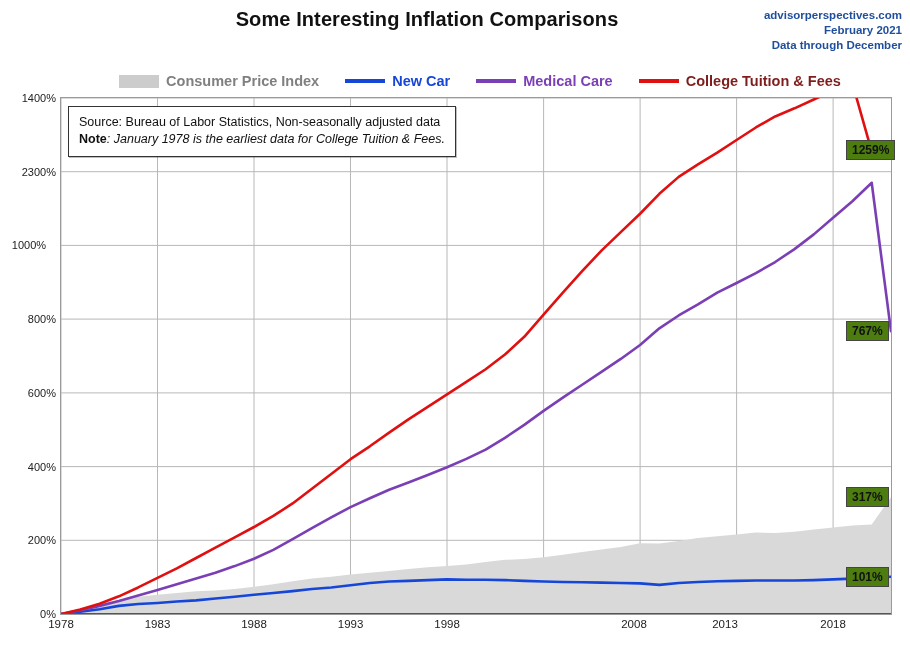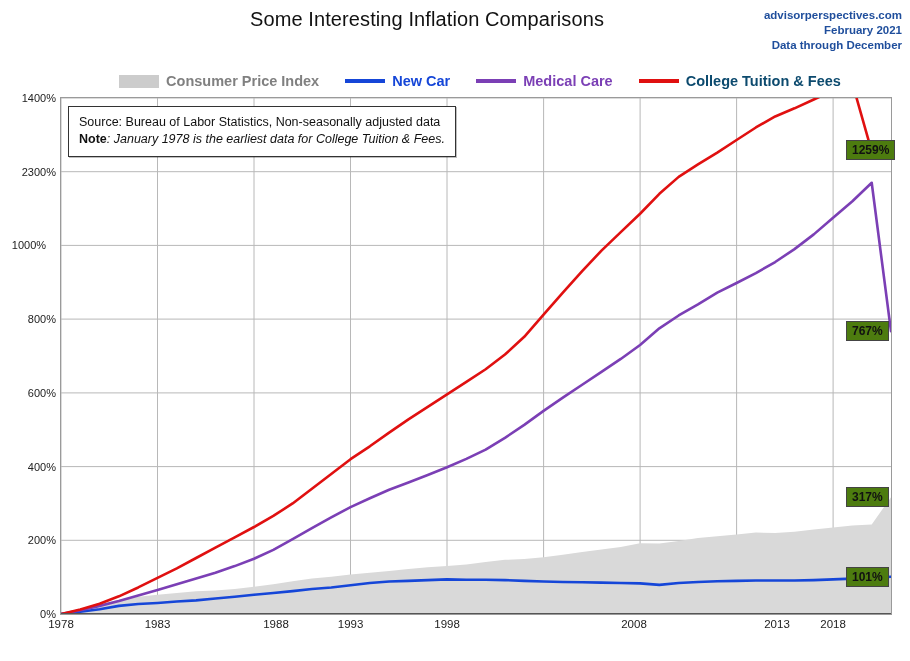--- a/index.html
+++ b/index.html
@@ -9,21 +9,21 @@
     font-family:"Liberation Sans", sans-serif;
     color:#1a1a1a;
     overflow:hidden;
     position:relative;
   }
   #chart-root{position:absolute;left:0;top:0;width:910px;height:661px;}
 
   
   .title{
     position:absolute;left:0;top:8px;width:854px;text-align:center;
-    font-size:20px;font-weight:normal;color:#111;
+    font-size:20px;font-weight:bold;color:#111;
     letter-spacing:.1px;
   }
   .subtitle{
     position:absolute;left:0;top:38px;width:910px;text-align:center;
     font-size:14px;font-weight:bold;color:#808080;
   }
   .credit{
     position:absolute;right:8px;top:8px;text-align:right;
     font-size:11.5px;font-weight:bold;color:#1f4e9c;line-height:15px;
   }
@@ -98,21 +98,21 @@
     <div class="legend-item">
       <span class="legend-swatch" style="width:40px;height:4px;background:#1546d8;"></span>
       <span class="legend-label" style="color:#1546d8;">New Car</span>
     </div>
     <div class="legend-item">
       <span class="legend-swatch" style="width:40px;height:4px;background:#7b3fb5;"></span>
       <span class="legend-label" style="color:#7b3fb5;">Medical Care</span>
     </div>
     <div class="legend-item">
       <span class="legend-swatch" style="width:40px;height:4px;background:#e01010;"></span>
-      <span class="legend-label" style="color:#0c4a6e;">College Tuition &amp; Fees</span>
+      <span class="legend-label" style="color:#7f1d1d;">College Tuition &amp; Fees</span>
     </div>
   </div>
 
   <div class="ylabels">
       <div class="ytick" style="top: 517px;">0%</div>
       <div class="ytick" style="top: 443.286px;">200%</div>
       <div class="ytick" style="top: 369.571px;">400%</div>
       <div class="ytick" style="top: 295.857px;">600%</div>
       <div class="ytick" style="top: 222.143px;">800%</div>
       <div class="ytick" style="top: 148.429px; text-align: center;">1000%</div>
@@ -142,26 +142,26 @@
         <polyline points="0.00,516.00 19.30,513.79 38.60,511.21 57.91,507.89 77.21,506.05 96.51,504.94 115.81,503.47 135.12,502.36 154.42,500.52 173.72,498.68 193.02,496.83 212.33,494.99 231.63,493.15 250.93,490.94 270.23,489.46 289.53,487.25 308.84,485.04 328.14,483.57 347.44,482.83 366.74,482.09 386.05,481.35 405.35,481.72 424.65,481.72 443.95,482.09 463.26,482.83 482.56,483.57 501.86,483.93 521.16,484.30 540.47,484.67 559.77,485.04 579.07,485.41 598.37,486.88 617.67,485.04 636.98,483.93 656.28,483.20 675.58,482.83 694.88,482.46 714.19,482.46 733.49,482.46 752.79,482.09 772.09,481.35 791.40,480.62 810.70,479.88 830.00,478.77" fill="none" stroke="#1546d8" stroke-width="2.6" stroke-linejoin="round" stroke-linecap="round"></polyline>
         <polyline points="0.00,516.00 19.30,512.31 38.60,507.89 57.91,503.10 77.21,497.57 96.51,492.04 115.81,486.15 135.12,480.62 154.42,474.72 173.72,468.09 193.02,460.71 212.33,451.87 231.63,441.18 250.93,430.12 270.23,419.43 289.53,409.11 308.84,400.27 328.14,391.79 347.44,384.42 366.74,377.05 386.05,369.31 405.35,360.83 424.65,351.62 443.95,339.82 463.26,326.92 482.56,312.92 501.86,299.65 521.16,286.75 540.47,273.85 559.77,260.95 579.07,246.94 598.37,230.36 617.67,217.46 636.98,206.40 656.28,194.61 675.58,185.02 694.88,175.07 714.19,164.01 733.49,151.11 752.79,136.37 772.09,119.79 791.40,103.20 810.70,84.77 830.00,233.31" fill="none" stroke="#7b3fb5" stroke-width="2.6" stroke-linejoin="round" stroke-linecap="round"></polyline>
         <polyline points="0.00,516.00 19.30,511.58 38.60,505.68 57.91,498.31 77.21,489.46 96.51,479.88 115.81,470.30 135.12,459.98 154.42,449.66 173.72,439.34 193.02,429.02 212.33,417.96 231.63,405.43 250.93,390.69 270.23,375.94 289.53,361.20 308.84,348.30 328.14,334.66 347.44,321.39 366.74,308.86 386.05,296.33 405.35,283.80 424.65,271.27 443.95,256.53 463.26,238.83 482.56,216.72 501.86,194.61 521.16,173.23 540.47,152.59 559.77,134.16 579.07,115.73 598.37,95.83 617.67,78.87 636.98,66.34 656.28,54.55 675.58,42.02 694.88,29.49 714.19,18.43 733.49,10.32 752.79,1.47 772.09,-7.37 791.40,-14.74 810.70,53.44 830.00,51.97" fill="none" stroke="#e01010" stroke-width="2.6" stroke-linejoin="round" stroke-linecap="round"></polyline>
         <line x1="0" y1="515.5" x2="830" y2="515.5" stroke="#555" stroke-width="1"></line>
       </svg>
   </div>
 
   <div class="xlabels">
       <div class="xtick" style="left: 1px;">1978</div>
       <div class="xtick" style="left: 97.5116px;">1983</div>
-      <div class="xtick" style="left: 194.023px; margin-left: 22px;">1988</div>
+      <div class="xtick" style="left: 194.023px;">1988</div>
       <div class="xtick" style="left: 290.535px;">1993</div>
       <div class="xtick" style="left: 387.047px;">1998</div>
       <div class="xtick" style="left: 483.558px; margin-top: 44px;">2003</div>
       <div class="xtick" style="left: 574px;">2008</div>
-      <div class="xtick" style="left: 717px;">2013</div>
+      <div class="xtick" style="left: 665px;">2013</div>
       <div class="xtick" style="left: 773.093px;">2018</div>
     </div>
 
   <div class="notebox">
     <div class="l1">Source:  Bureau of Labor Statistics, Non-seasonally adjusted data</div>
     <div class="l2"><b>Note</b><span>: January  1978 is the earliest data for College Tuition &amp; Fees.</span></div>
   </div>
 
 <div class="callout" style="left: 846px; top: 149.969px;">1259%</div>
     <div class="callout" style="left: 846px; top: 331.306px;">767%</div>

